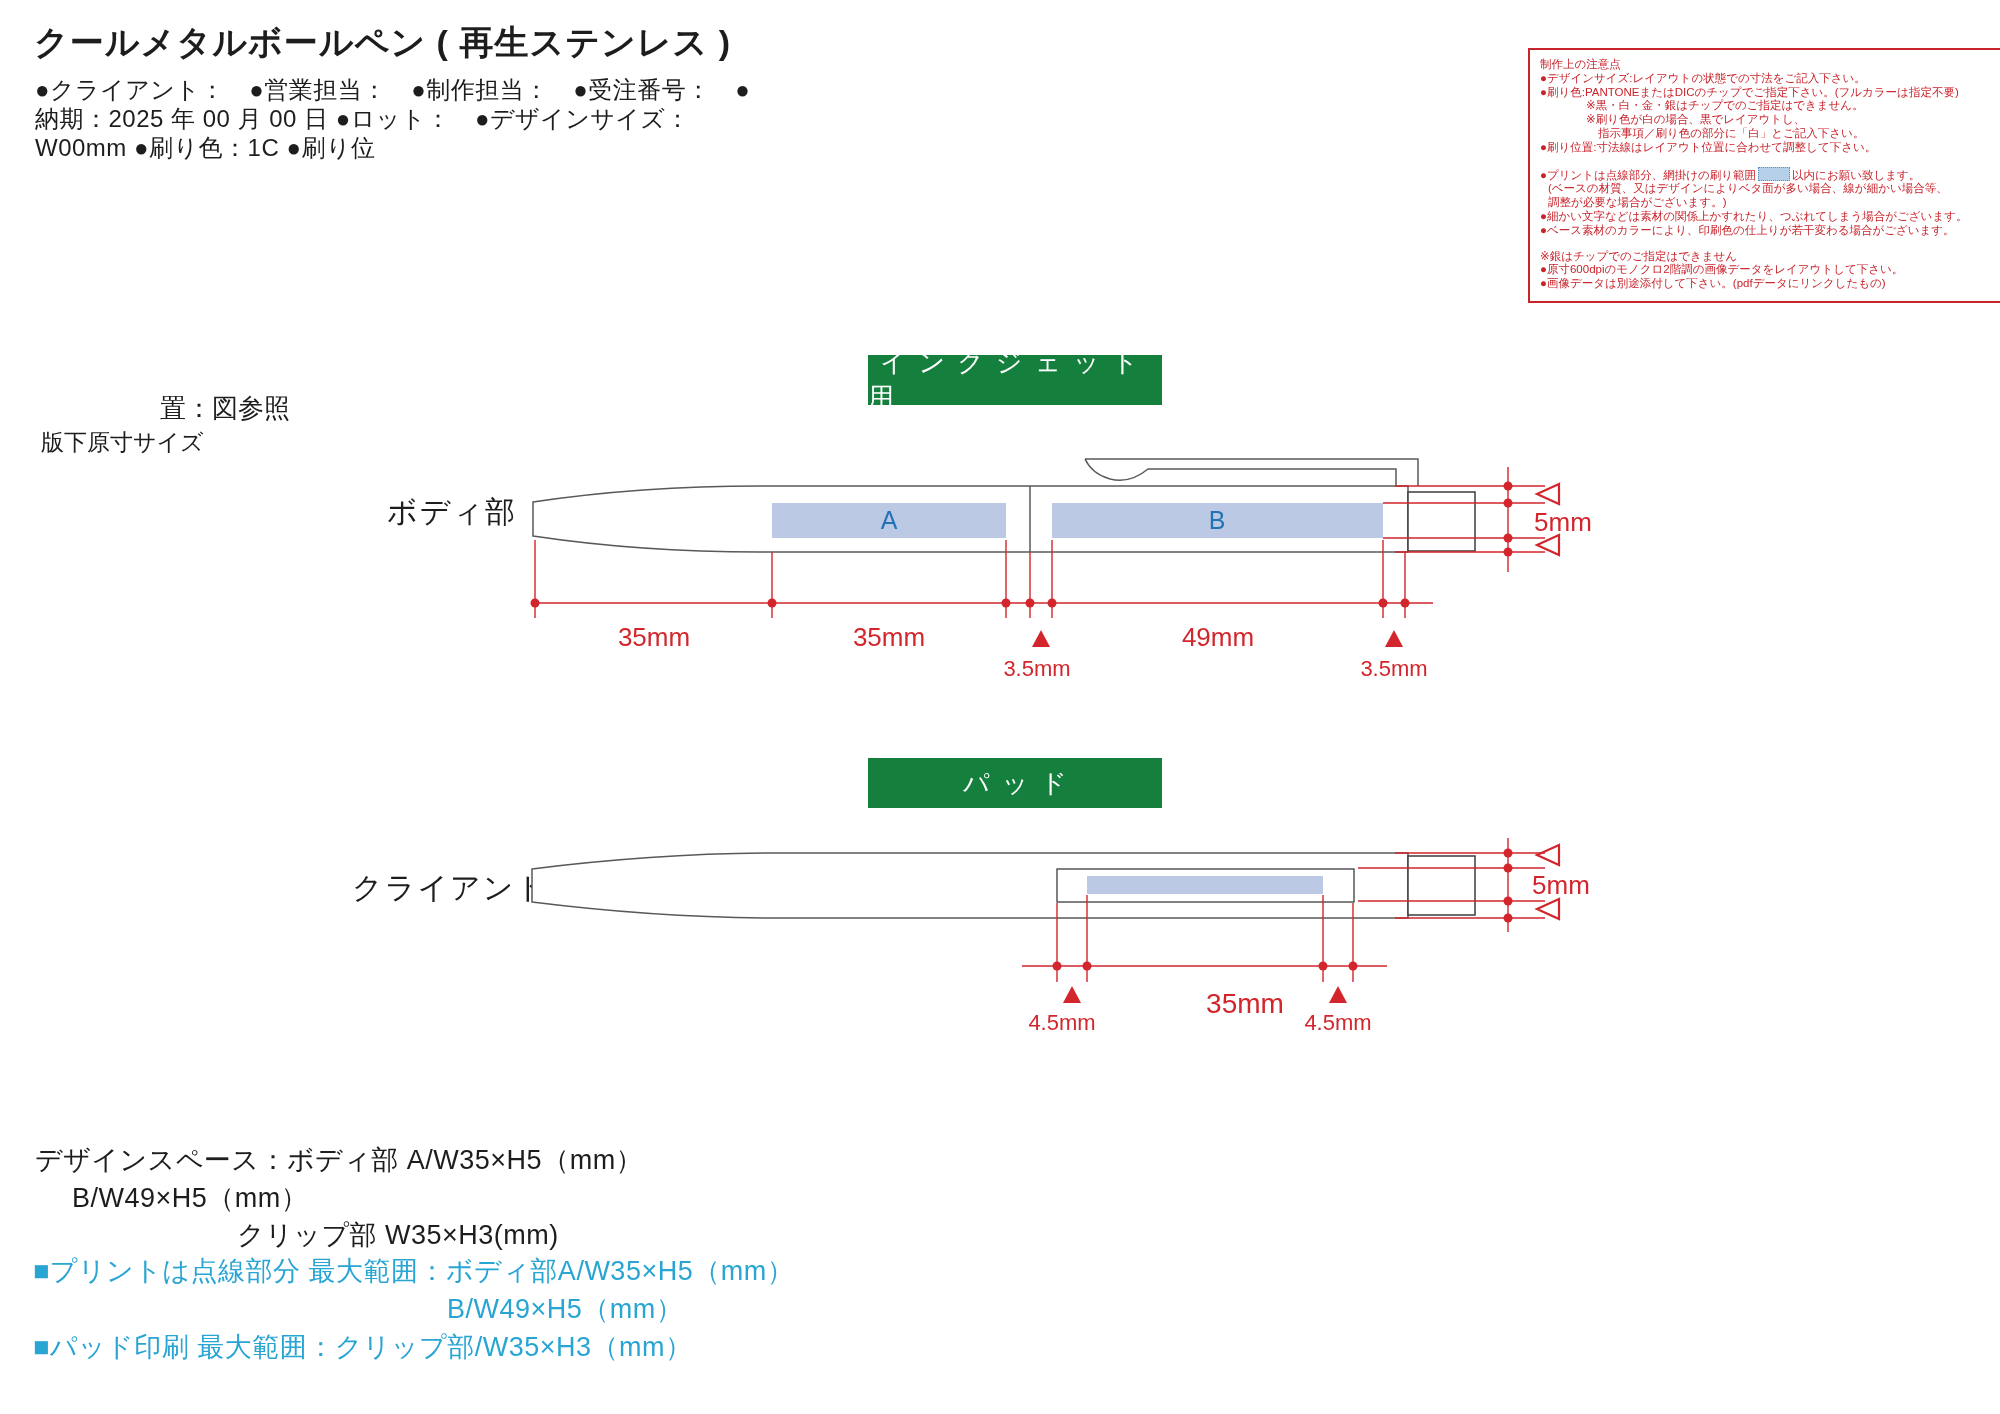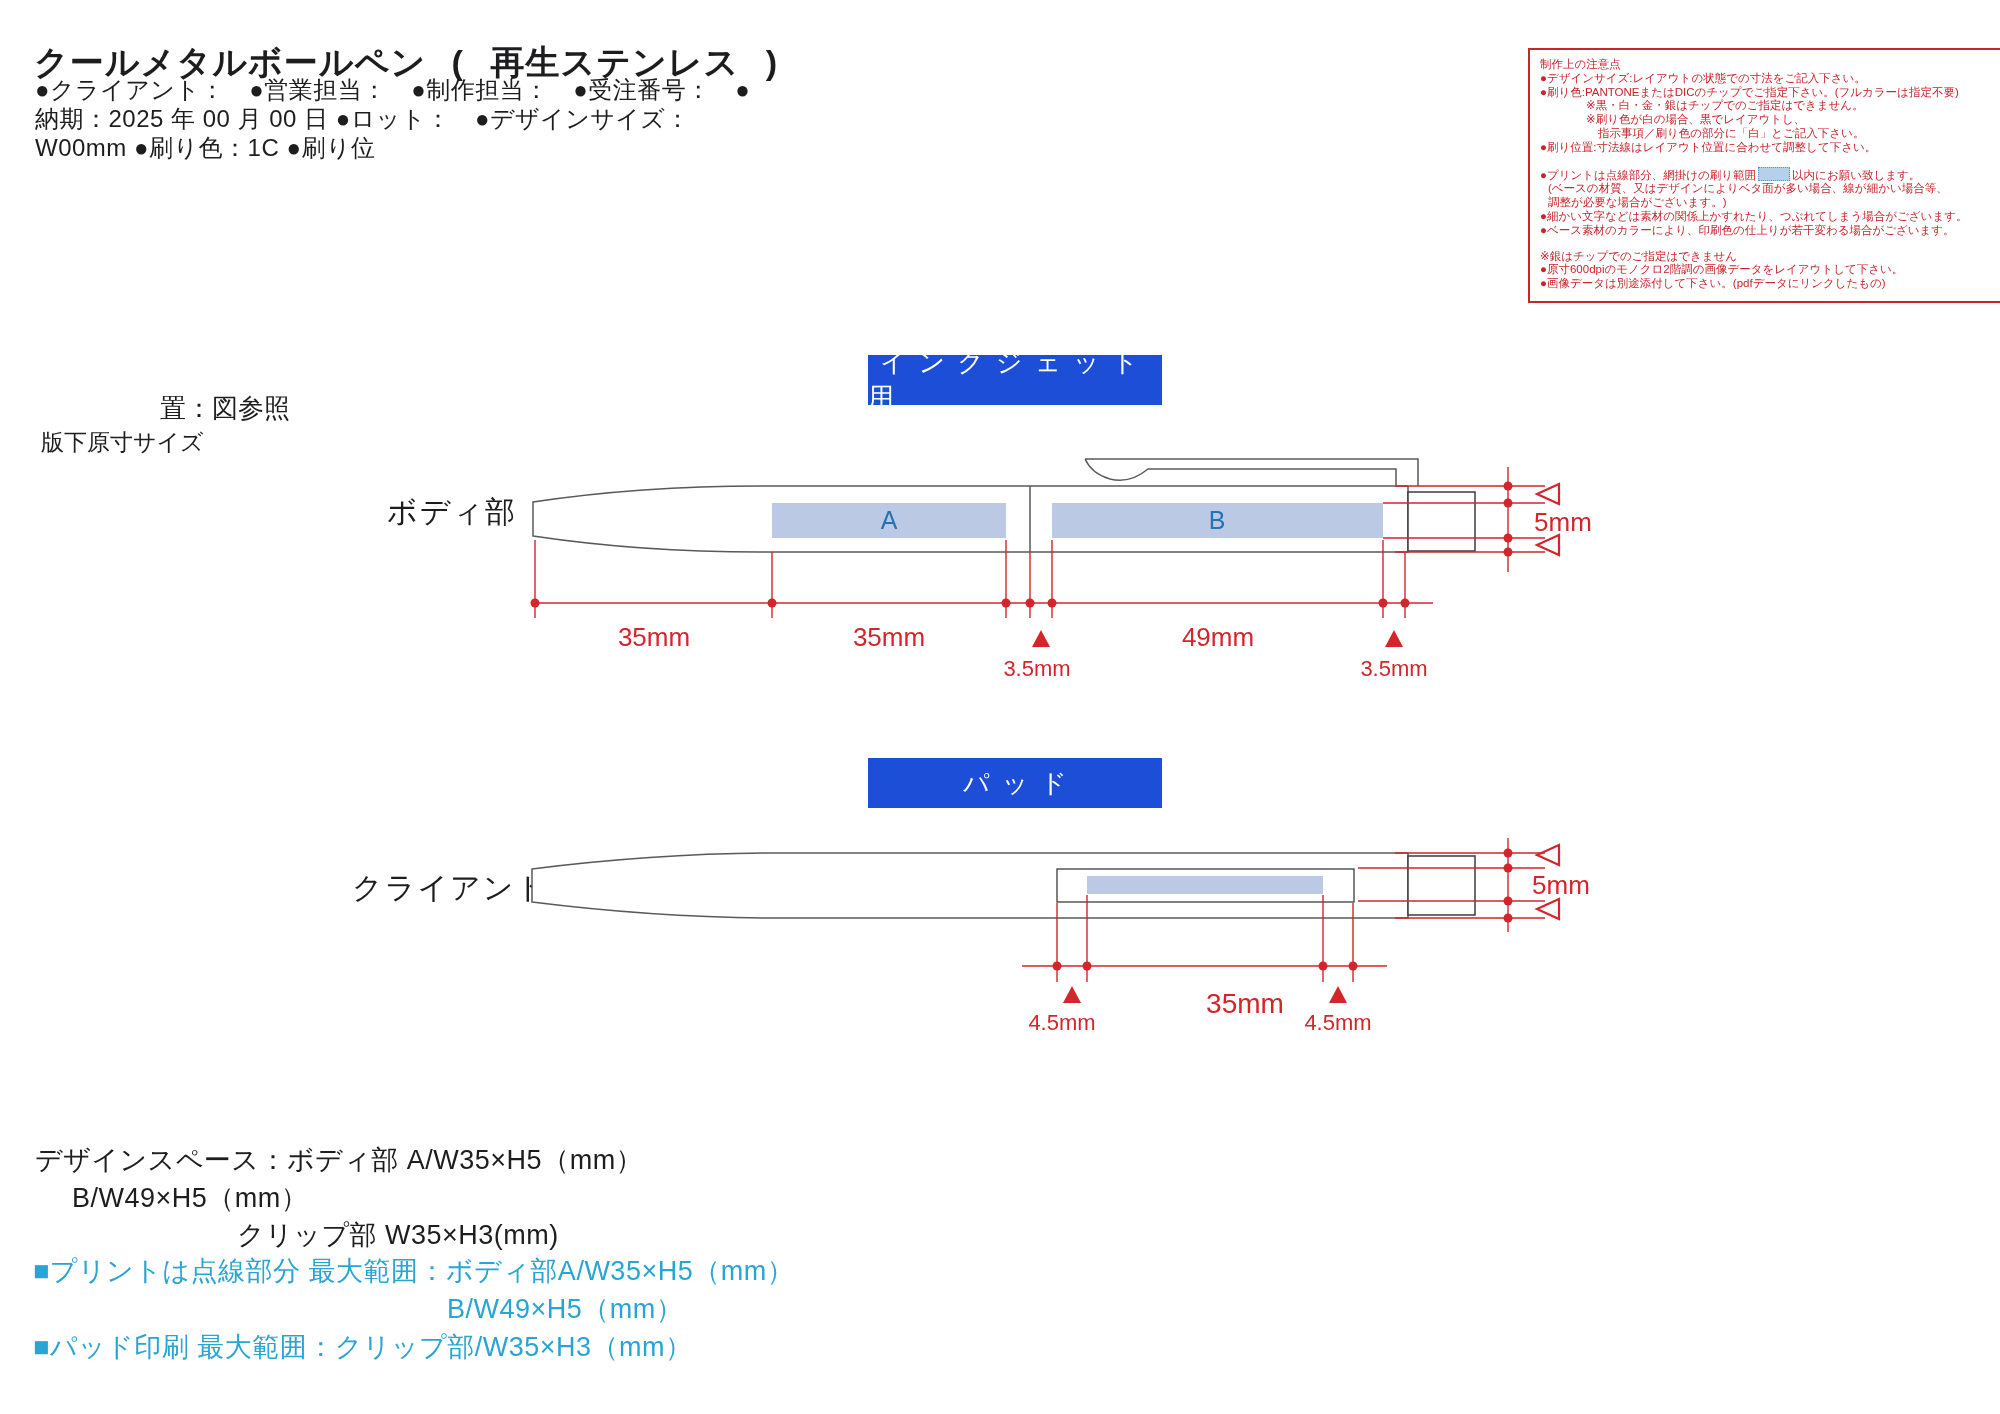--- a/index.html
+++ b/index.html
@@ -3,42 +3,42 @@
 <meta charset="utf-8">
 <style>
   html,body{margin:0;padding:0;}
   body{
     width:2000px;height:1414px;position:relative;background:#ffffff;
     font-family:"Liberation Sans","DejaVu Sans",sans-serif;color:#1d1d1f;
     overflow:hidden;
   }
   .abs{position:absolute;}
   
-  .title{left:34px;top:40px;font-size:34px;font-weight:600;letter-spacing:1px;font-family:Liberation Mono, monospace;}
+  .title{left:34px;top:20px;font-size:34px;font-weight:600;letter-spacing:1px;}
   .hline{left:35px;font-size:24px;letter-spacing:0.5px;}
   .pos-note{left:160px;top:391px;font-size:26px;}
   .size-note{left:41px;top:427px;font-size:23px;}
   
   .notes-box{
     left:1528px;top:48px;width:488px;box-sizing:border-box;
     border:2px solid #c8242c;padding:8px 10px 10px 10px;
     color:#c8242c;font-size:11.5px;line-height:13.8px;
   }
   .note-line{white-space:nowrap;}
   .note-line.ind1{padding-left:8px;}
   .note-line.ind2{padding-left:46px;}
   .note-line.ind3{padding-left:58px;}
   .note-line.gap{margin-top:12px;}
   .range-chip{
     display:inline-block;width:30px;height:12px;vertical-align:-2px;
     background:#b5d0e8;border:1px dotted #5b8fc0;margin:0 2px;
   }
   
   .badge{
-    width:294px;height:50px;background:#1d4ed8;color:#ffffff;
+    width:294px;height:50px;background:#15803d;color:#ffffff;
     display:flex;align-items:center;justify-content:center;
     font-size:26px;letter-spacing:12px;text-indent:12px;
   }
   .badge-inkjet{left:868px;top:355px;}
   .badge-pad{left:868px;top:758px;}
   
   .pen-label{font-size:30px;letter-spacing:2px;}
   .pen1-label{left:387px;top:492px;}
   .pen2-label{left:352px;top:868px;}
   

